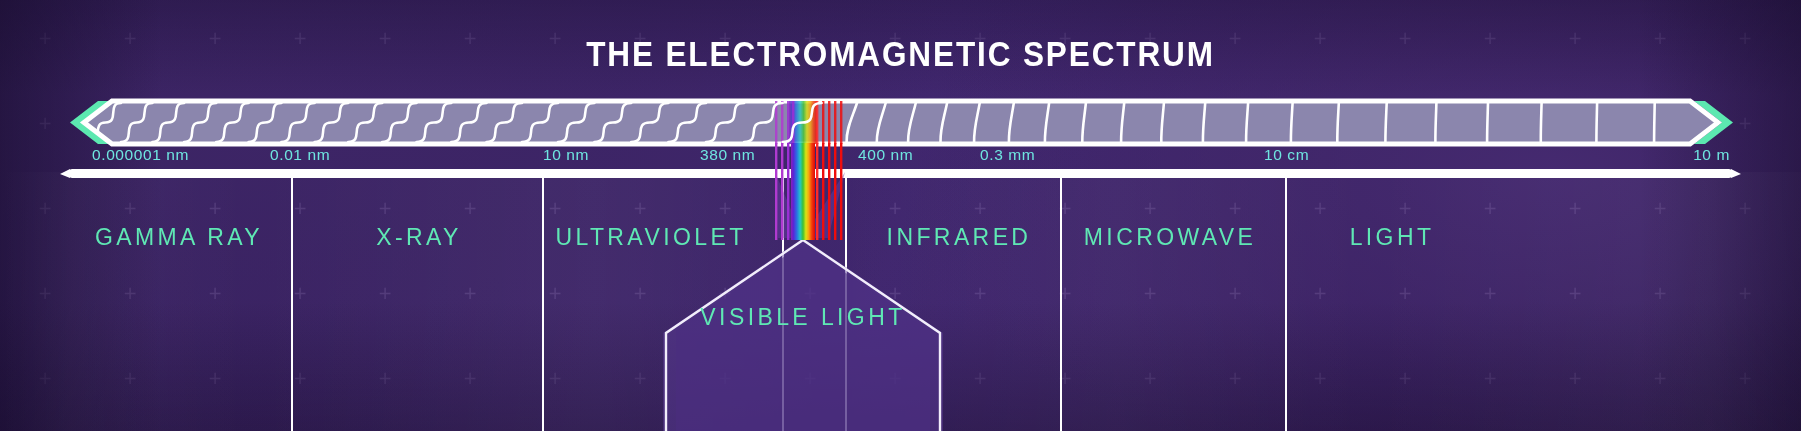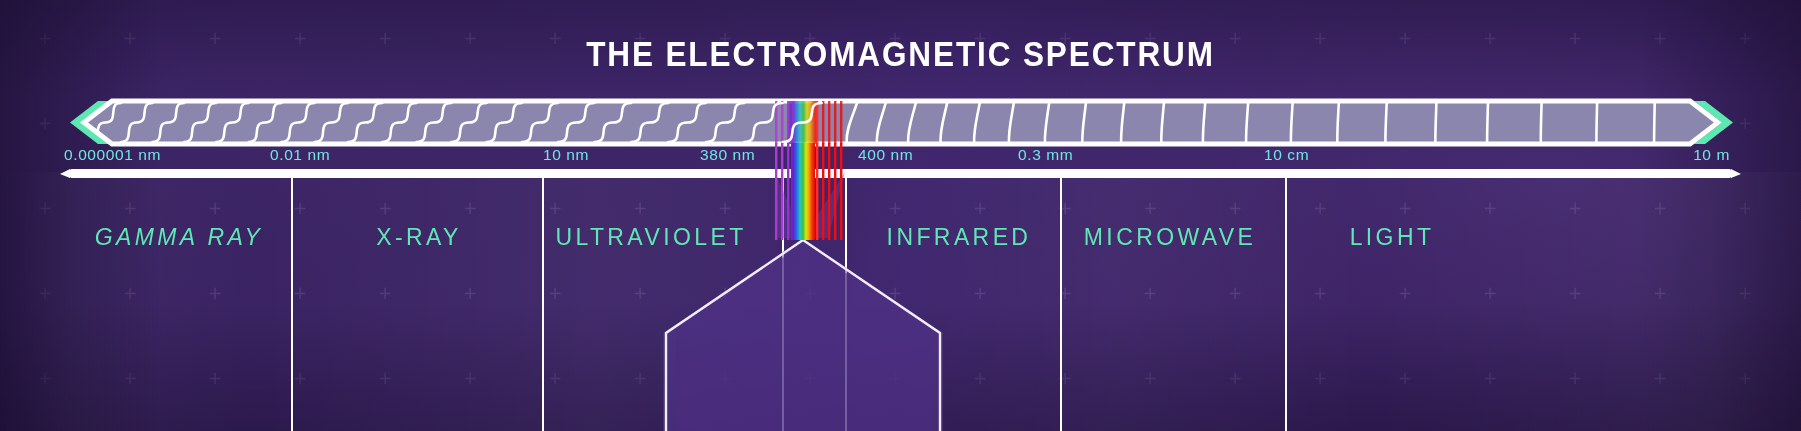--- a/index.html
+++ b/index.html
@@ -339,43 +339,43 @@
           <path d="M 1436.4,11 C 1436.0,25.0 1435.3,36.0 1435.4,50"></path>
           <path d="M 1488.0,11 C 1487.6,25.0 1487.1,36.0 1487.1,50"></path>
           <path d="M 1541.6,11 C 1541.2,25.0 1540.7,36.0 1540.8,50"></path>
           <path d="M 1597.1,11 C 1596.8,25.0 1596.4,36.0 1596.4,50"></path>
           <path d="M 1654.7,11 C 1654.5,25.0 1654.1,36.0 1654.1,50"></path>
         </g>
     </svg>
   </div>
 
   <div id="wlLabels">
-      <div class="wl-label" style="left: 64px;">0.000001 nm</div>
+      <div class="wl-label" style="left: 92px;">0.000001 nm</div>
       <div class="wl-label" style="left: 270px;">0.01 nm</div>
       <div class="wl-label" style="left: 543px;">10 nm</div>
       <div class="wl-label" style="left: 700px;">380 nm</div>
       <div class="wl-label" style="left: 858px;">400 nm</div>
-      <div class="wl-label" style="left: 1018px;">0.3 mm</div>
+      <div class="wl-label" style="left: 980px;">0.3 mm</div>
       <div class="wl-label" style="left: 1264px;">10 cm</div>
       <div class="wl-label" style="left: auto; right: 71px;">10 m</div>
     </div>
 
   <div class="axis-rule"></div>
 
   <div id="dividers">
       <div class="divider" style="left: 291px;"></div>
       <div class="divider" style="left: 542px;"></div>
       <div class="divider" style="left: 782px;"></div>
       <div class="divider" style="left: 845px;"></div>
       <div class="divider" style="left: 1060px;"></div>
       <div class="divider" style="left: 1285px;"></div>
     </div>
 
   <div id="bandLabels">
-      <div class="band-label" style="left: 179px; font-style: italic;">GAMMA RAY</div>
+      <div class="band-label" style="left: 179px;">GAMMA RAY</div>
       <div class="band-label" style="left: 419px;">X-RAY</div>
       <div class="band-label" style="left: 651px;">ULTRAVIOLET</div>
       <div class="band-label" style="left: 959px;">INFRARED</div>
       <div class="band-label" style="left: 1170px;">MICROWAVE</div>
       <div class="band-label" style="left: 1392px;">LIGHT</div>
     </div>
 
   <svg id="optics" viewBox="0 0 1801 431" xmlns="http://www.w3.org/2000/svg">
     <defs>
       <linearGradient id="visGrad2" x1="0" y1="0" x2="1" y2="0">
@@ -413,13 +413,14 @@
       <g id="rayRed">
           <rect x="816" y="143" width="2.4" height="97" fill="#ff2a2a" opacity="1"></rect>
           <rect x="822" y="143" width="2.4" height="97" fill="#ef0d0d" opacity="1"></rect>
           <rect x="828" y="143" width="2.4" height="97" fill="#ef0d0d" opacity="1"></rect>
           <rect x="834" y="143" width="2.4" height="97" fill="#ef0d0d" opacity="1"></rect>
           <rect x="840" y="143" width="2.4" height="97" fill="#ef0d0d" opacity="1"></rect>
         </g>
     </g>
   </svg>
 
+<div class="band-label" style="left: 803px; top: 304px;">VISIBLE LIGHT</div>
   </div>
 
 </body></html>

